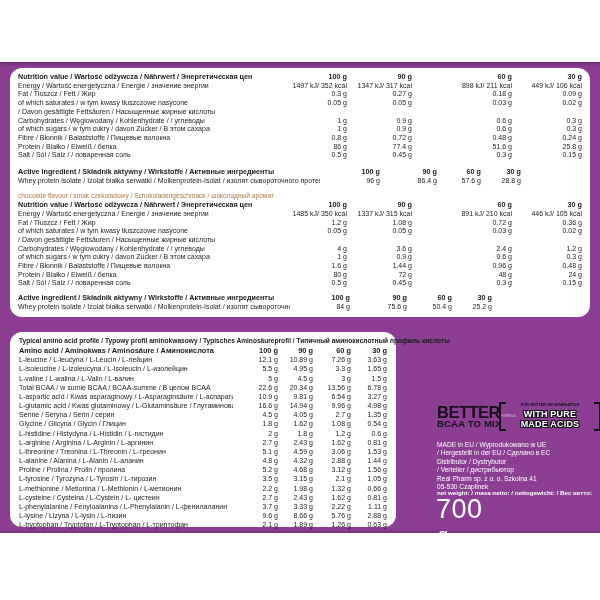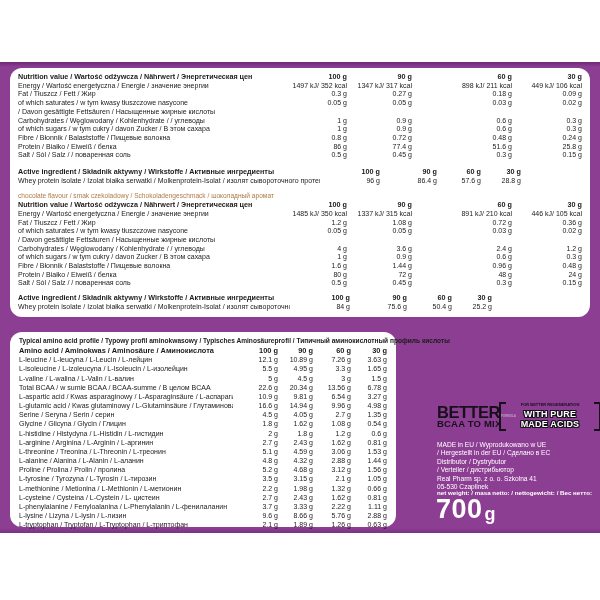--- a/index.html
+++ b/index.html
@@ -53,21 +53,21 @@
   .bracket-box::before{left:0;border-right:none;}
   .bracket-box::after{right:0;border-left:none;}
   .pure-line{
     font-size:9px;font-weight:bold;color:#ffffff;text-align:center;line-height:9.5px;
     letter-spacing:0.2px;white-space:nowrap;
     text-shadow:1px 0 #17101a,-1px 0 #17101a,0 1px #17101a,0 -1px #17101a,
       1px 1px #17101a,-1px -1px #17101a,1px -1px #17101a,-1px 1px #17101a;
   }
   .made-block{position:absolute;left:437px;top:441px;color:#ffffff;font-size:6.6px;line-height:8.4px;white-space:nowrap;}
   .net-weight-label{position:absolute;left:437px;top:489px;color:#ffffff;font-size:6.2px;font-weight:bold;white-space:nowrap;}
-  .net-weight{position:absolute;left:436px;top:494px;color:#ffffff;font-weight:bold;display:flex;align-items:flex-end;}
+  .net-weight{position:absolute;left:436px;top:494px;color:#ffffff;font-weight:normal;display:flex;align-items:flex-start;flex-direction:column;}
   .nw-num{font-size:27px;letter-spacing:0.5px;}
   .nw-unit{font-size:18px;margin-left:2px;}
 </style>
 </head>
 <body>
 
 <div class="band"></div>
 
 <div class="panel" id="panel-nutrition">
 

